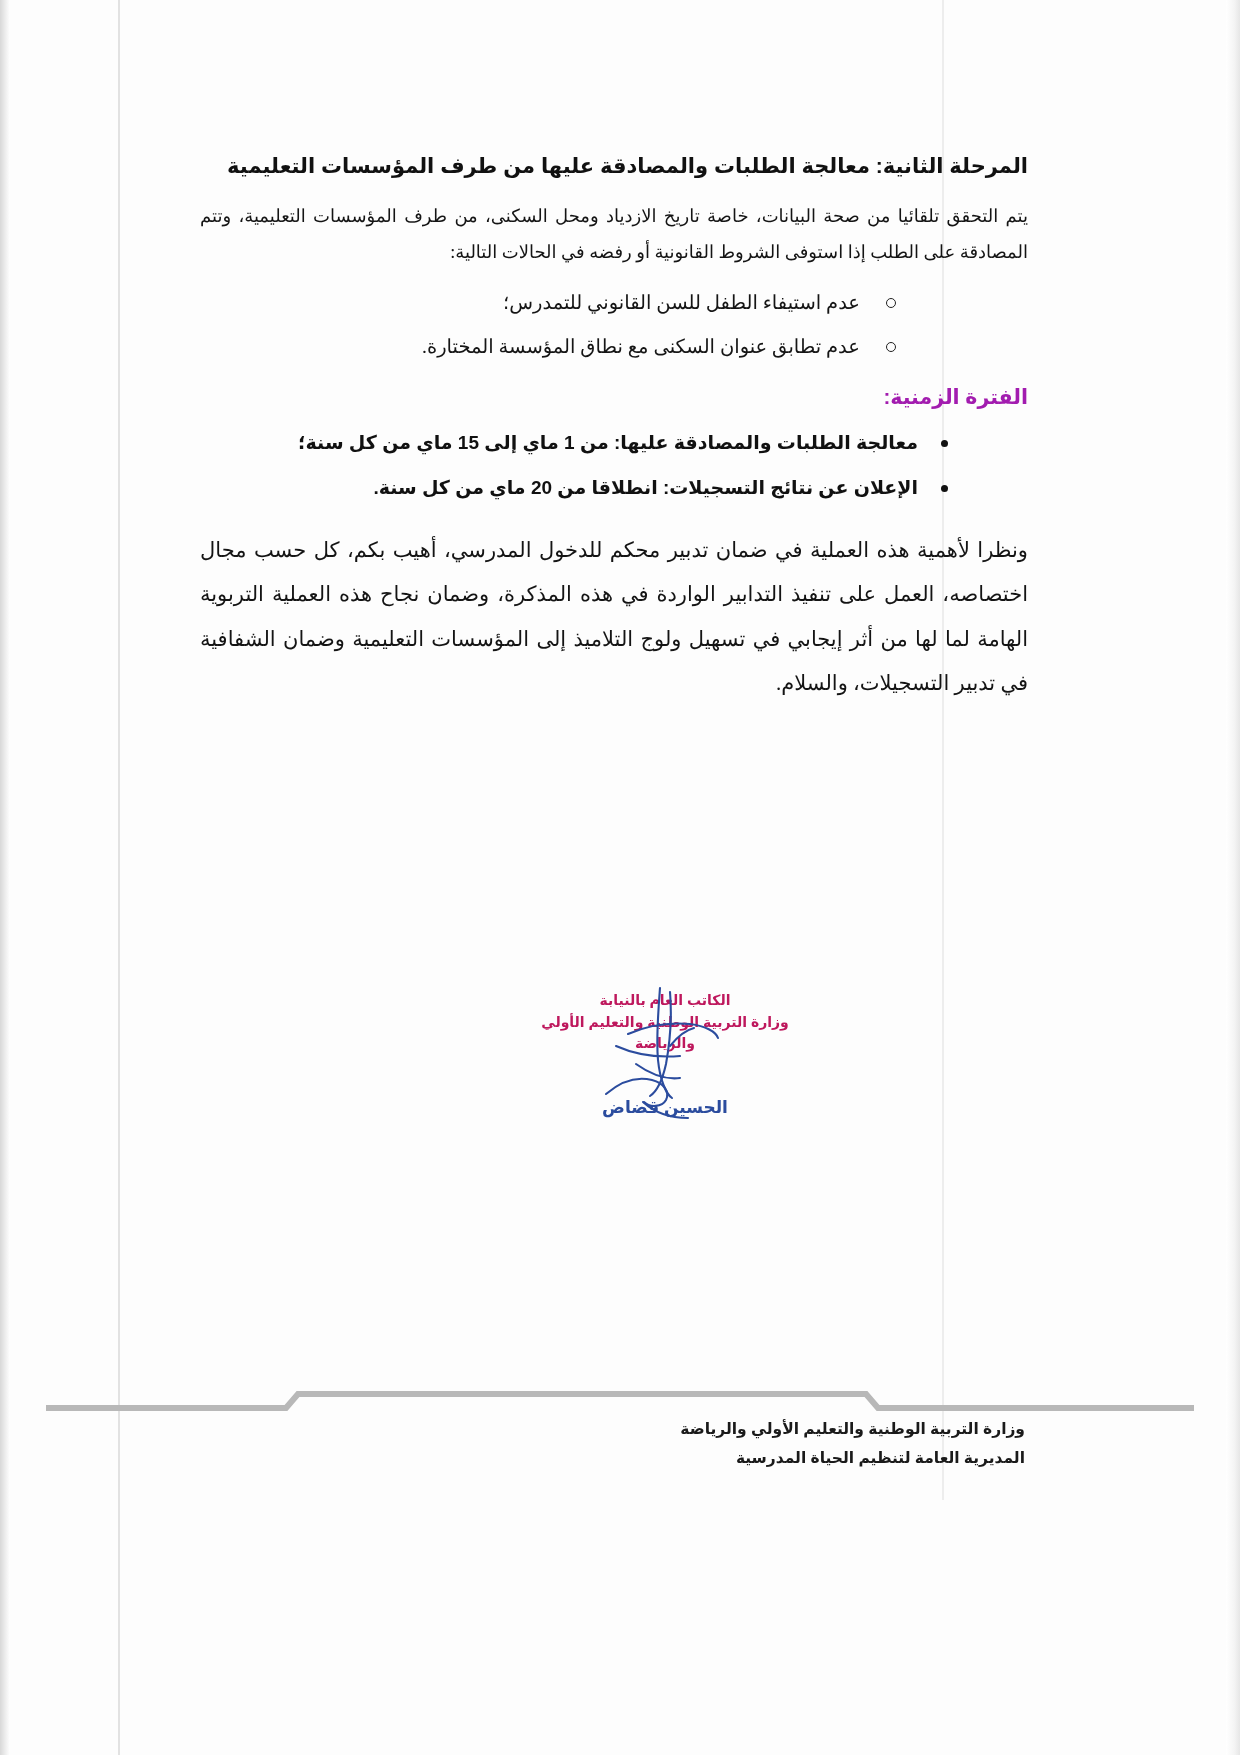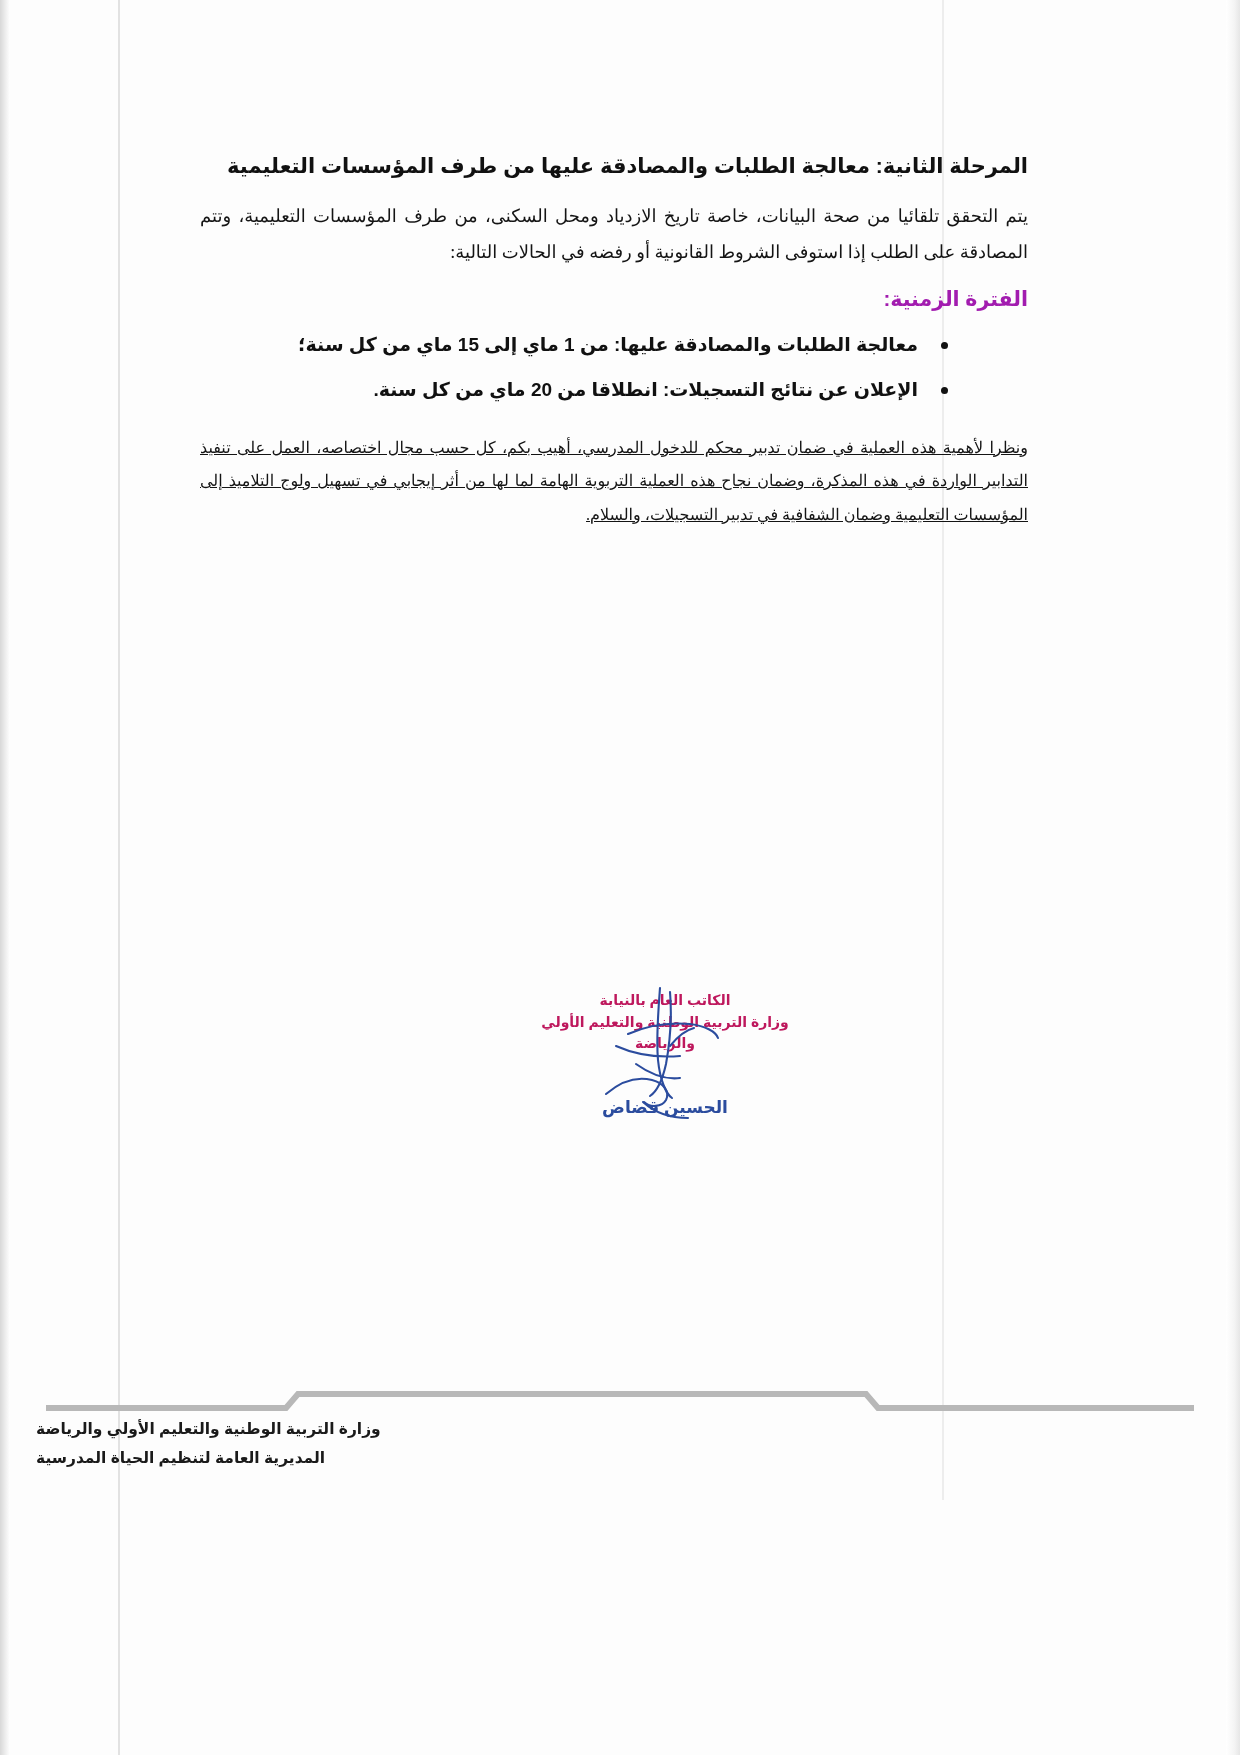--- a/index.html
+++ b/index.html
@@ -133,27 +133,26 @@
     position: absolute;
     right: 10px;
     top: 19px;
     width: 7px;
     height: 7px;
     border-radius: 50%;
     background: #111;
   }
 
   p.closing {
-    font-size: 16px;
+    font-size: 21px;
     color: #141414;
     line-height: 2.1;
     margin: 18px 0 0 0;
     text-align: justify;
     text-align-last: right;
-    text-decoration: underline;
   }
 
   
   .signature-block {
     position: absolute;
     top: 990px;
     right: 430px;
     width: 290px;
     height: 150px;
     color: #2f4fa2;
@@ -194,23 +193,22 @@
     left: 46px;
     top: 1388px;
     width: 1148px;
     height: 26px;
   }
   .footer-text {
     position: absolute;
     top: 1415px;
     left: 0;
     width: 1025px;
-    text-align: left;
-    font-family: "Liberation Sans", "DejaVu Sans", sans-serif;
-    margin-left: 36px;
+    text-align: right;
+    font-family: "Liberation Sans", "DejaVu Sans", sans-serif;
   }
   .footer-line {
     font-size: 15.5px;
     font-weight: bold;
     color: #1a1a1a;
     line-height: 1.85;
     direction: rtl;
   }
   .footer-line.small {
     font-size: 14.5px;
@@ -224,20 +222,24 @@
 <div class="scan-left-line"></div>
 <div class="scan-right-line"></div>
 <div class="scan-right-edge"></div>
 
 <div class="doc-body">
 
   <div class="section-heading">المرحلة الثانية: معالجة الطلبات والمصادقة عليها من طرف المؤسسات التعليمية</div>
 
   <p class="para">يتم التحقق تلقائيا من صحة البيانات، خاصة تاريخ الازدياد ومحل السكنى، من طرف المؤسسات التعليمية، وتتم المصادقة على الطلب إذا استوفى الشروط القانونية أو رفضه في الحالات التالية:</p>
 
+  <ul class="circle-list">
+    <li>عدم استيفاء الطفل للسن القانوني للتمدرس؛</li>
+    <li>عدم تطابق عنوان السكنى مع نطاق المؤسسة المختارة.</li>
+  </ul>
 
 
   <div class="bold-label">الفترة الزمنية:</div>
 
   <ul class="disc-list">
     <li>معالجة الطلبات والمصادقة عليها: من 1 ماي إلى 15 ماي من كل سنة؛</li>
     <li>الإعلان عن نتائج التسجيلات: انطلاقا من 20 ماي من كل سنة.</li>
   </ul>
 
   <p class="closing">ونظرا لأهمية هذه العملية في ضمان تدبير محكم للدخول المدرسي، أهيب بكم، كل حسب مجال اختصاصه، العمل على تنفيذ التدابير الواردة في هذه المذكرة، وضمان نجاح هذه العملية التربوية الهامة لما لها من أثر إيجابي في تسهيل ولوج التلاميذ إلى المؤسسات التعليمية وضمان الشفافية في تدبير التسجيلات، والسلام.</p>

